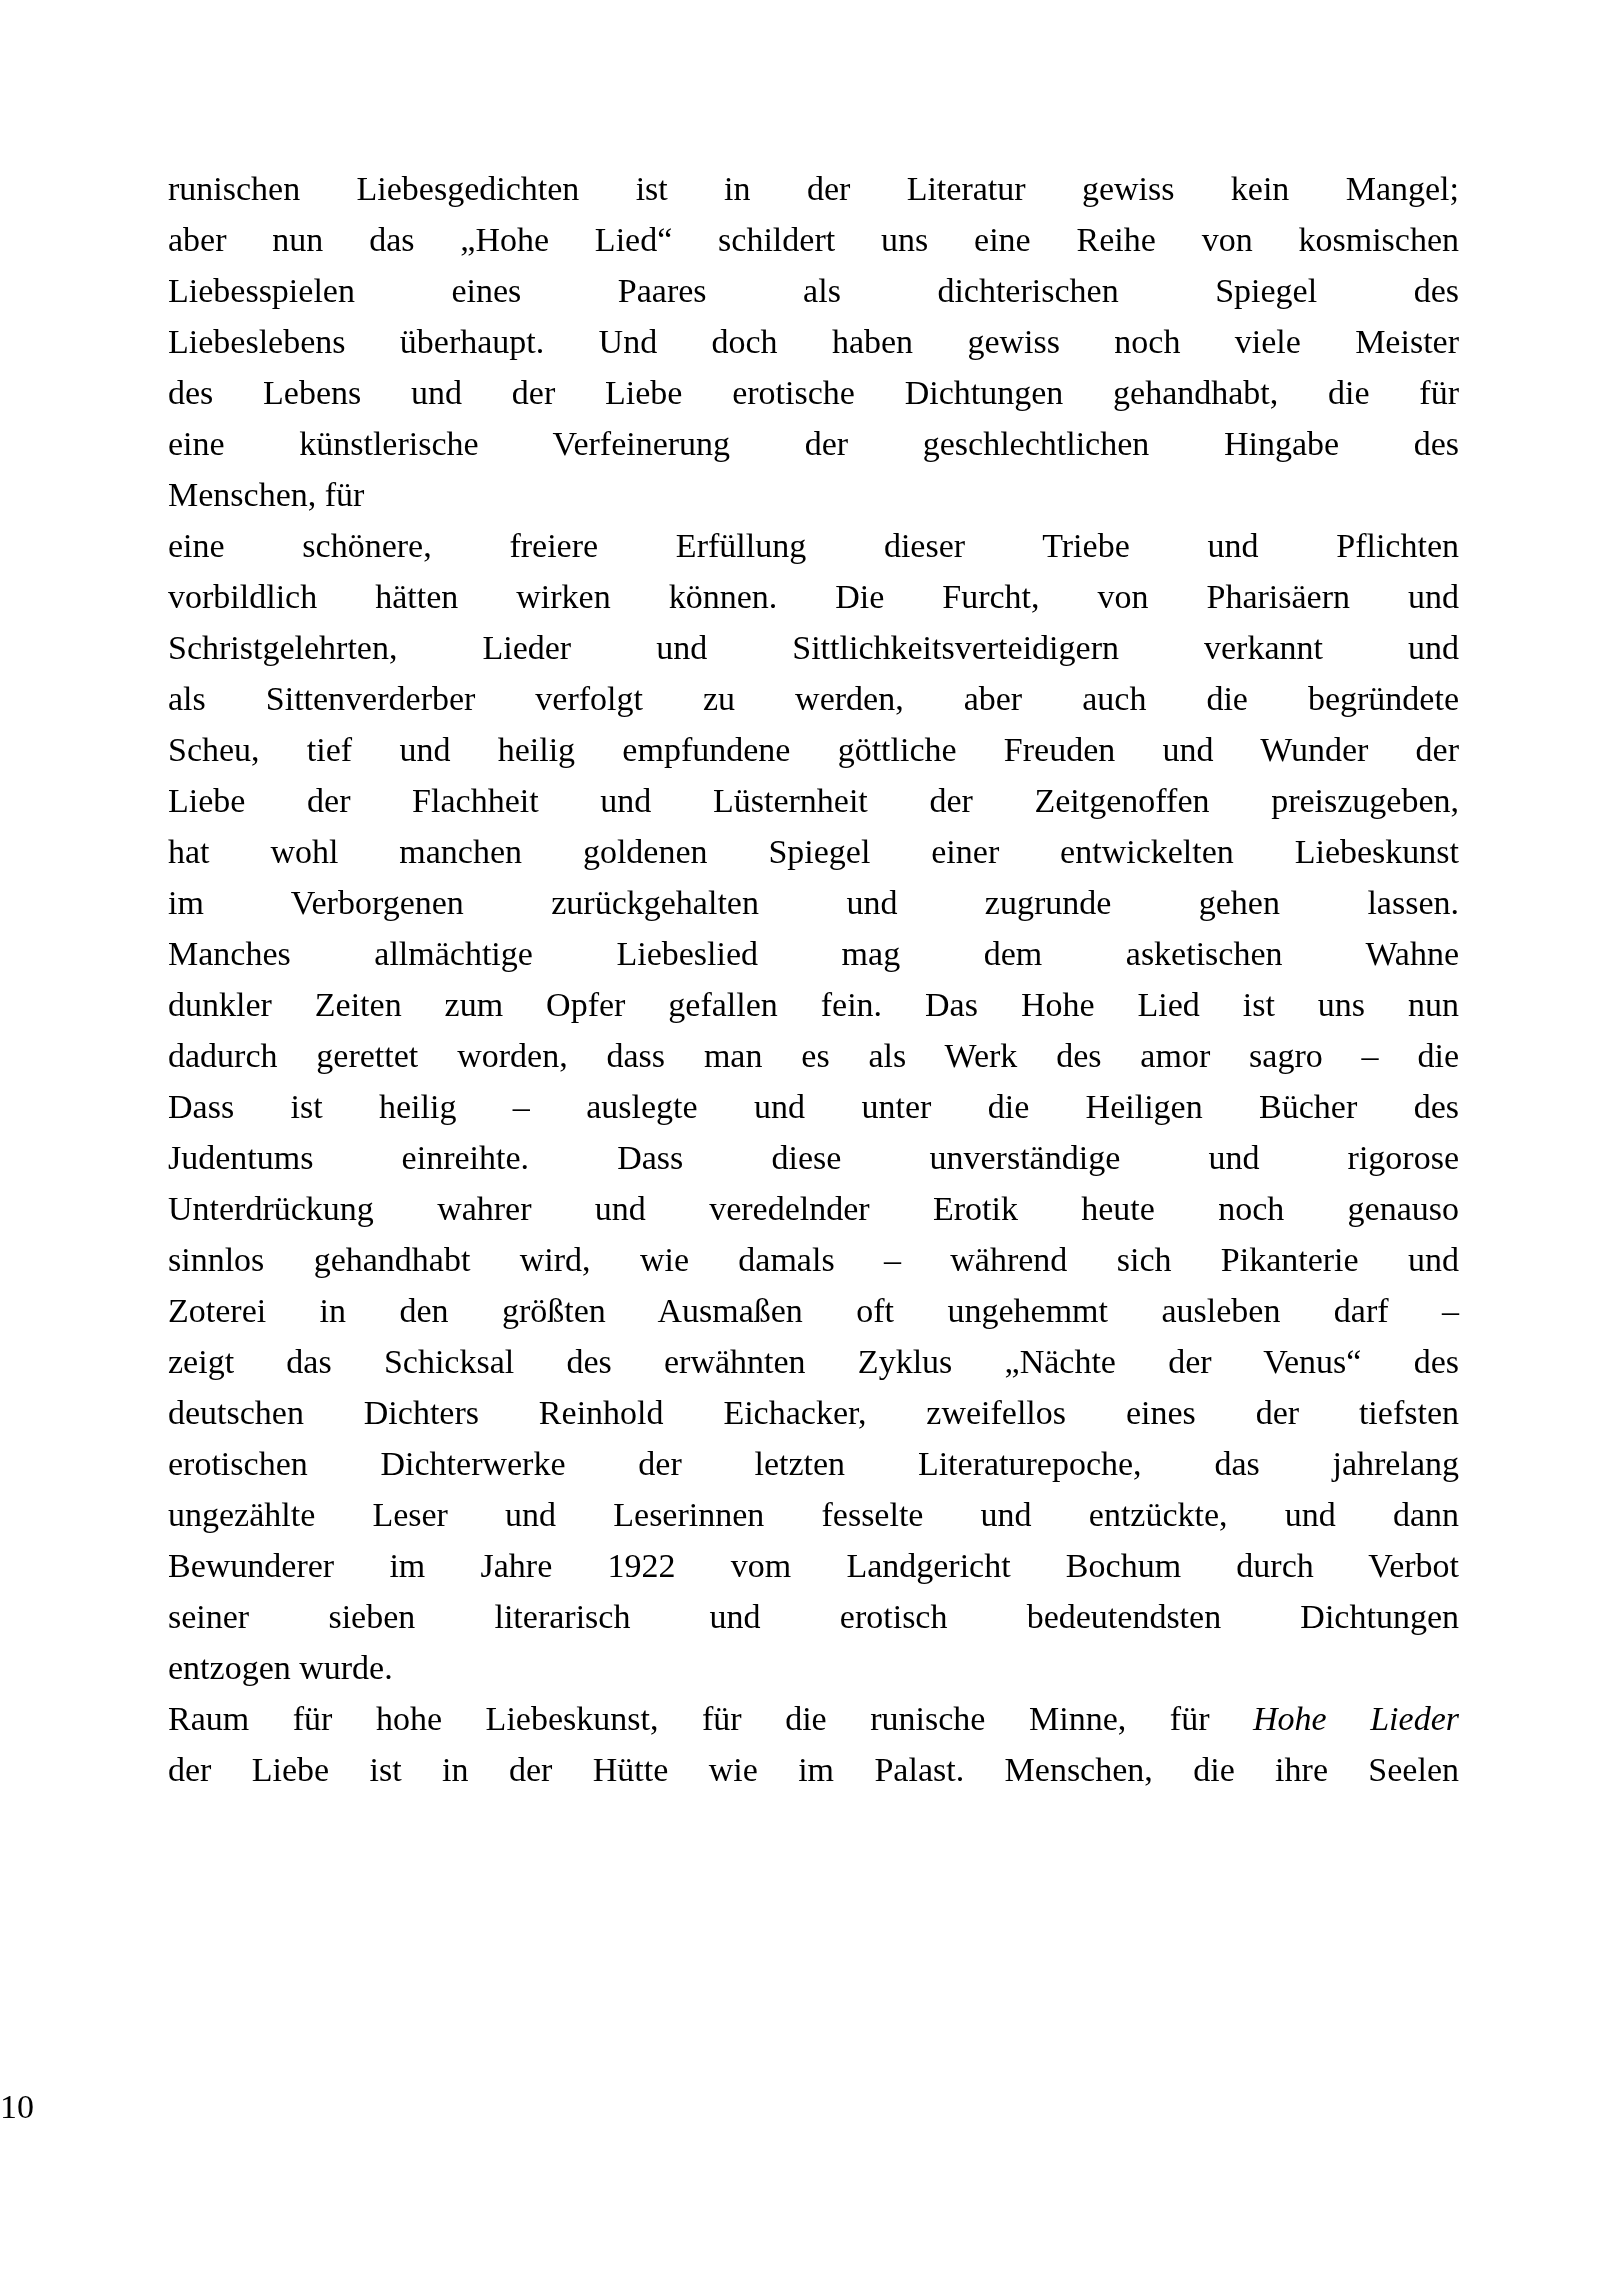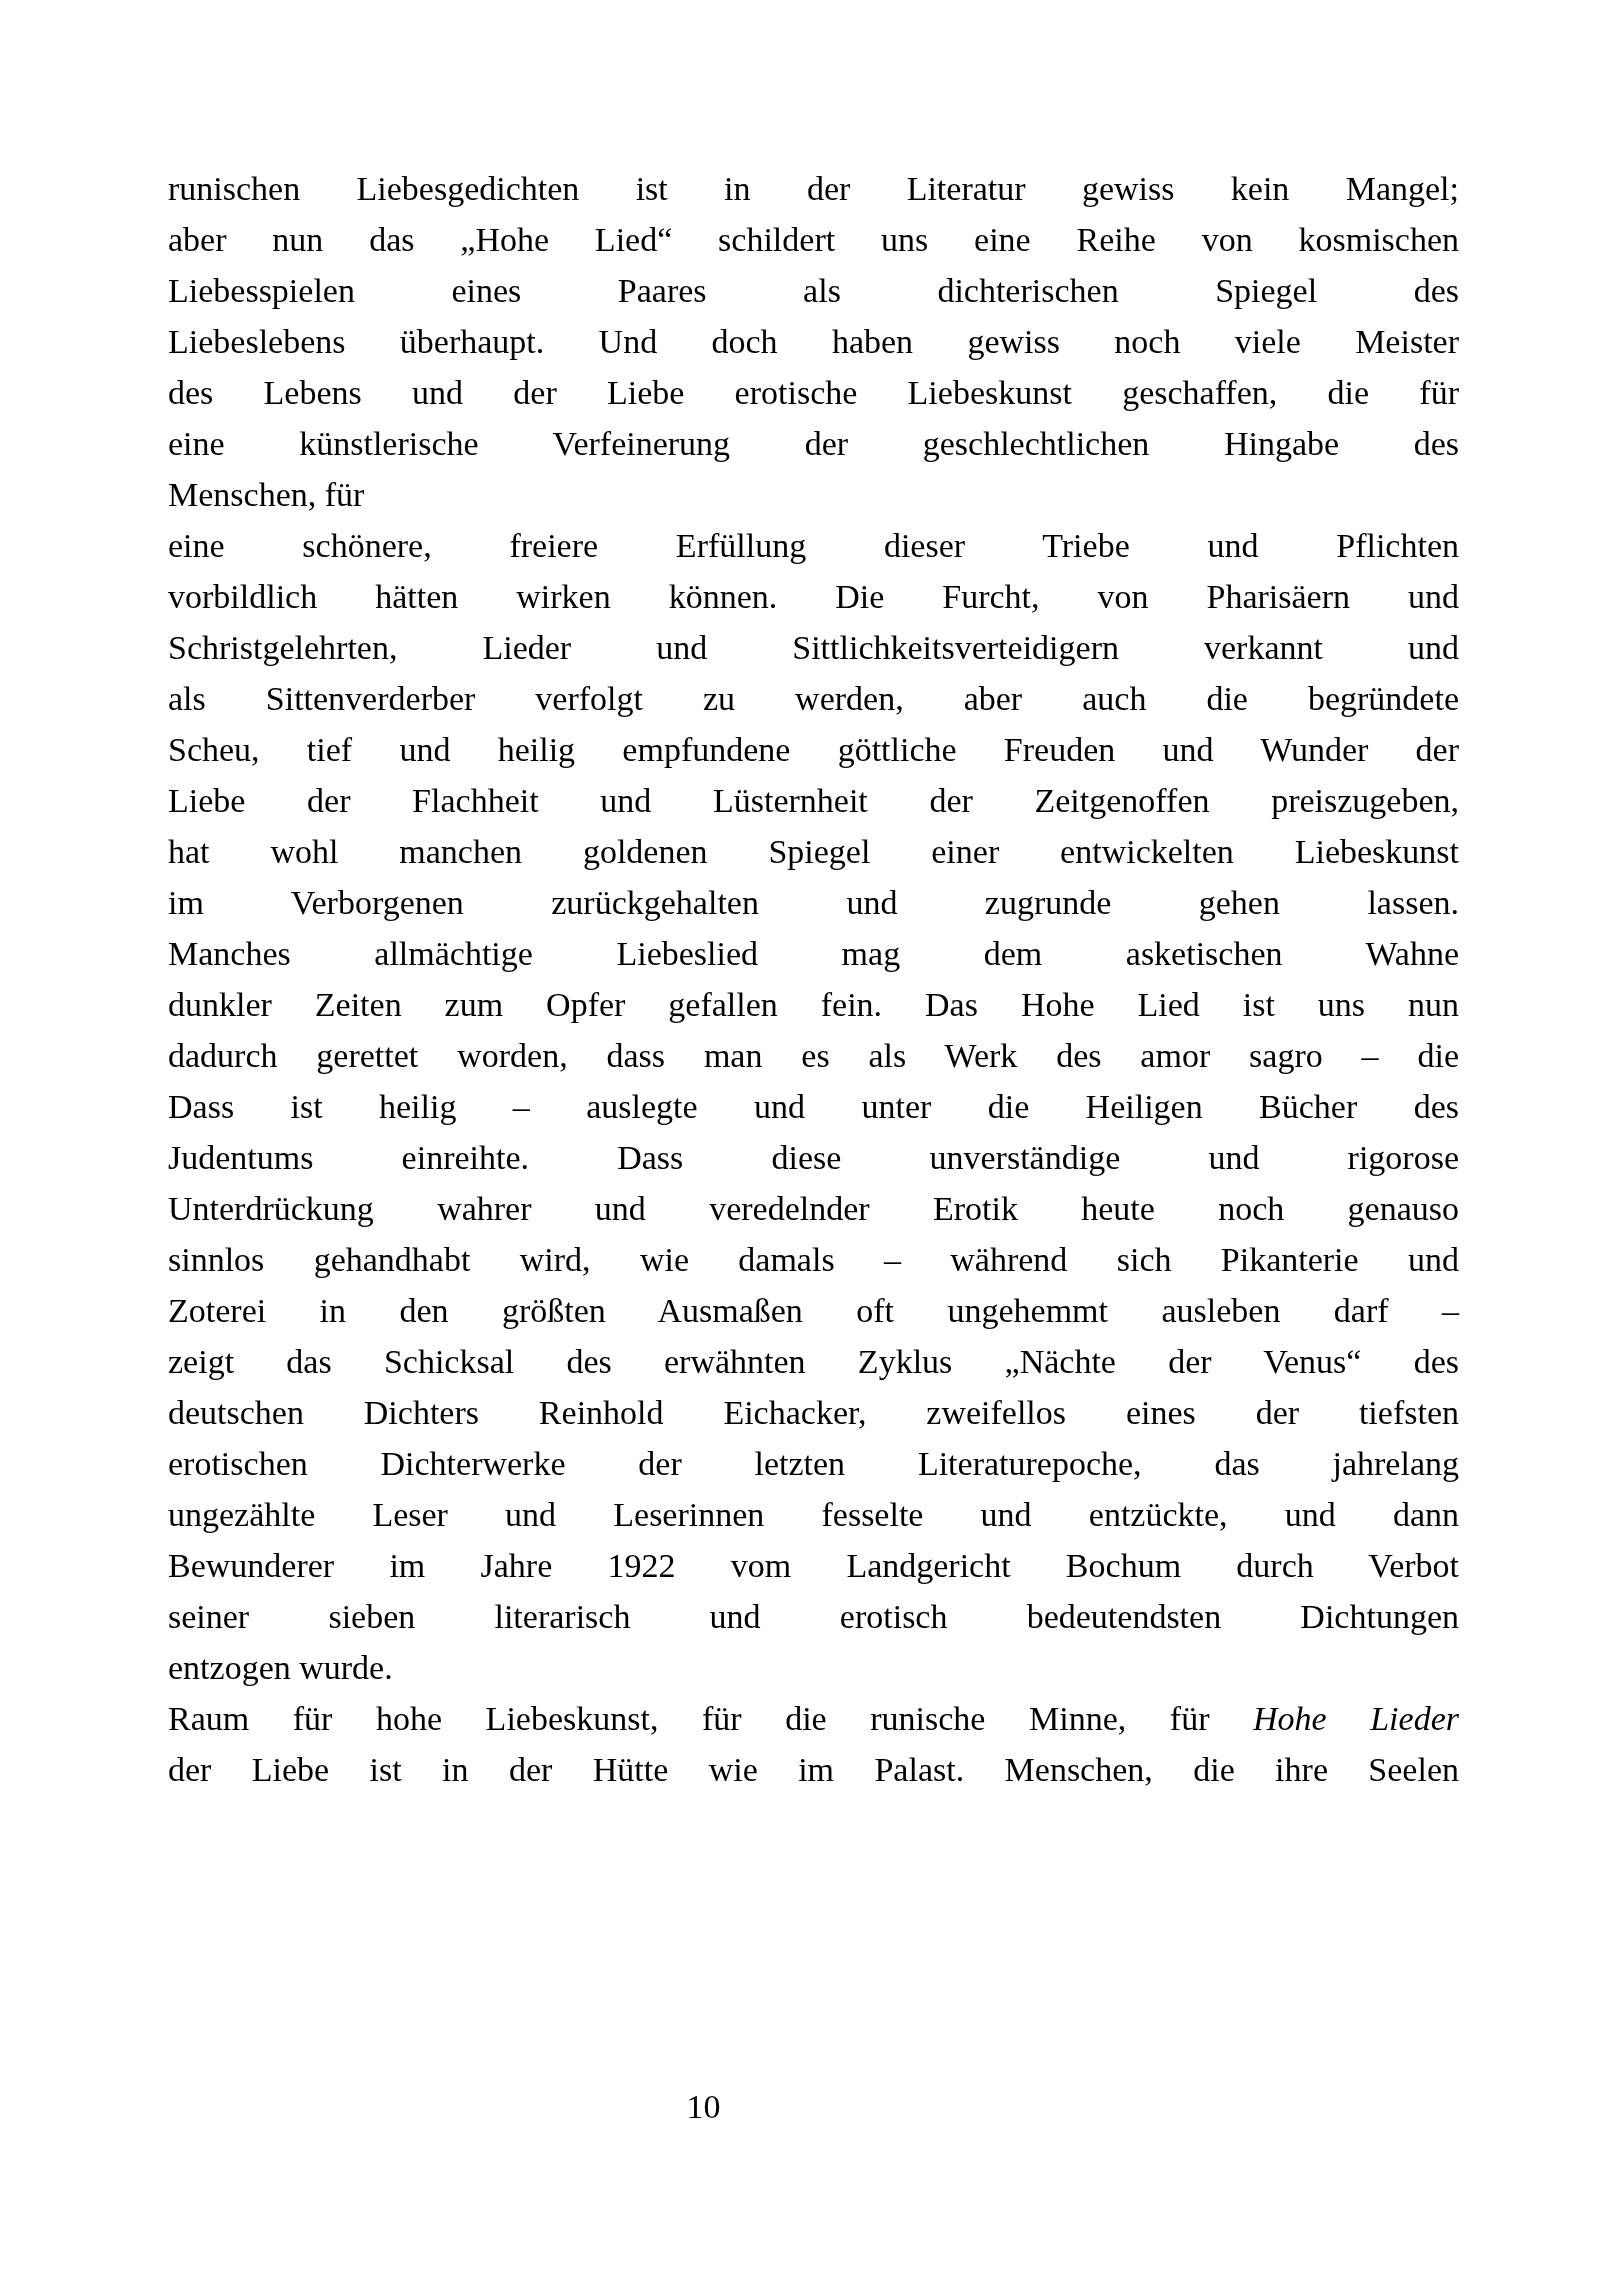--- a/index.html
+++ b/index.html
@@ -30,35 +30,35 @@
   .line.j {
     text-align: justify;
     text-align-last: justify;
   }
   .italic { font-style: italic; }
   .page-number {
     position: absolute;
     top: 2081px;
     left: 0;
     width: 1407px;
-    text-align: center;
+    text-align: left;
     font-size: 34px;
     line-height: 51px;
   }
 </style>
 </head>
 <body>
 
 <div class="page">
   <div class="text-block">
       <div class="line j"><span>runischen Liebesgedichten ist in der Literatur gewiss kein Mangel;</span></div>
       <div class="line j"><span>aber nun das „Hohe Lied“ schildert uns eine Reihe von kosmischen</span></div>
       <div class="line j"><span>Liebesspielen eines Paares als dichterischen Spiegel des</span></div>
       <div class="line j"><span>Liebeslebens überhaupt. Und doch haben gewiss noch viele Meister</span></div>
-      <div class="line j"><span>des Lebens und der Liebe erotische Liebeskunst geschaffen, die für</span></div>
+      <div class="line j"><span>des Lebens und der Liebe erotische Dichtungen gehandhabt, die für</span></div>
       <div class="line j"><span>eine künstlerische Verfeinerung der geschlechtlichen Hingabe des</span></div>
       <div class="line"><span>Menschen, für</span></div>
       <div class="line j"><span>eine schönere, freiere Erfüllung dieser Triebe und Pflichten</span></div>
       <div class="line j"><span>vorbildlich hätten wirken können. Die Furcht, von Pharisäern und</span></div>
       <div class="line j"><span>Schristgelehrten, Lieder und Sittlichkeitsverteidigern verkannt und</span></div>
       <div class="line j"><span>als Sittenverderber verfolgt zu werden, aber auch die begründete</span></div>
       <div class="line j"><span>Scheu, tief und heilig empfundene göttliche Freuden und Wunder der</span></div>
       <div class="line j"><span>Liebe der Flachheit und Lüsternheit der Zeitgenoffen preiszugeben,</span></div>
       <div class="line j"><span>hat wohl manchen goldenen Spiegel einer entwickelten Liebeskunst</span></div>
       <div class="line j"><span>im Verborgenen zurückgehalten und zugrunde gehen lassen.</span></div>

